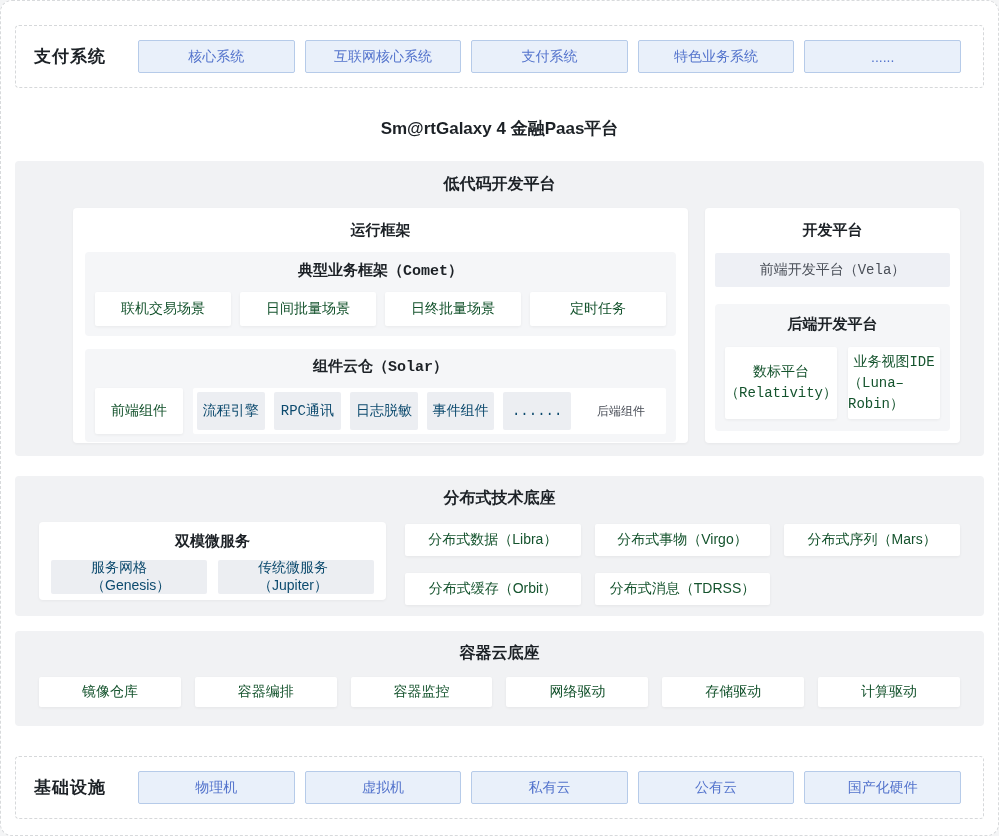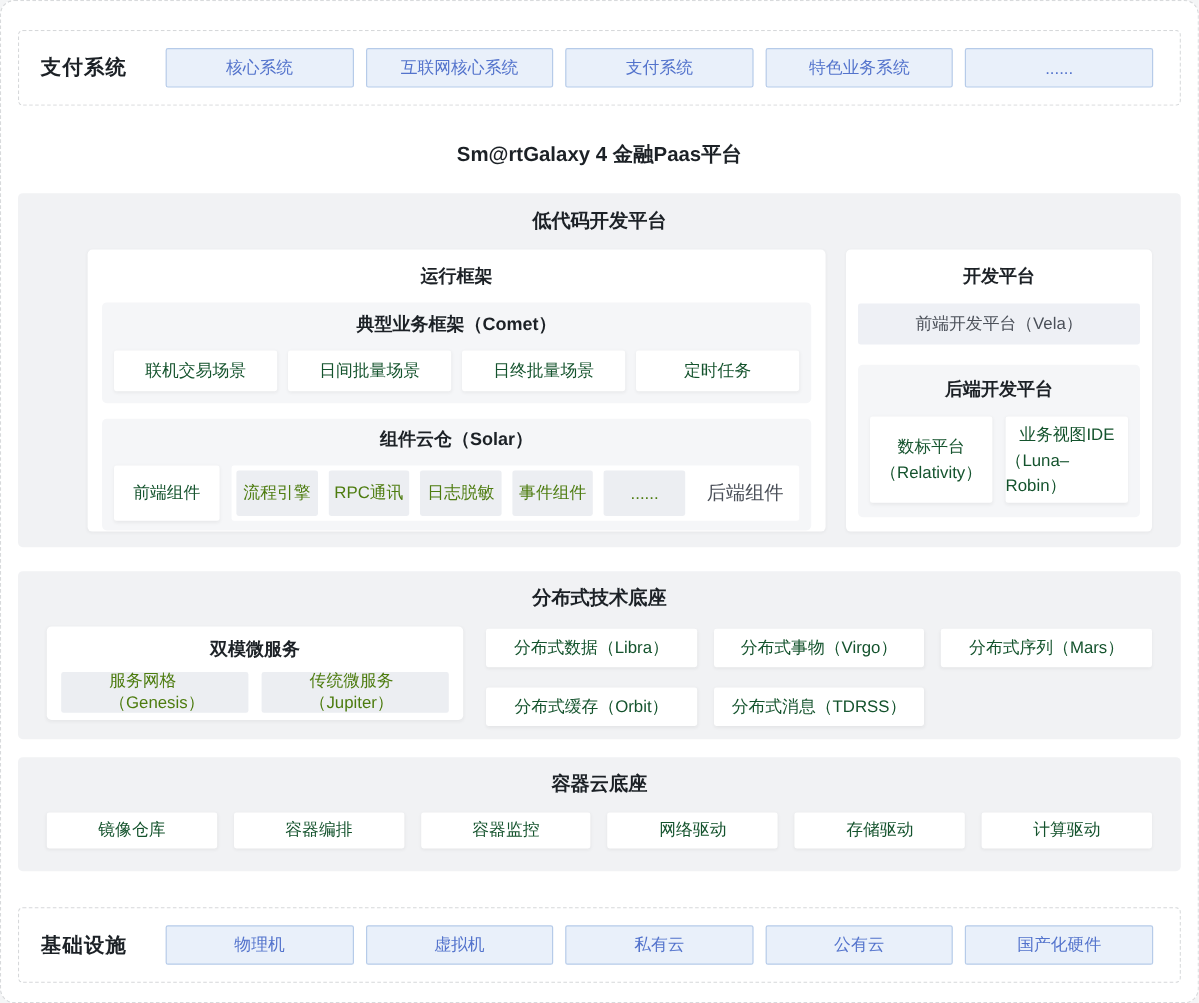--- a/index.html
+++ b/index.html
@@ -87,46 +87,46 @@
     box-shadow:0 1px 3px rgba(31,35,41,.06);
     display:flex; align-items:center; justify-content:center;
     font-size:14px;
     color:#14532d;
   }
   .gray-box {
     background:#eceef2;
     border-radius:2px;
     display:flex; align-items:center; justify-content:center;
     font-size:14px;
-    color:#4d7c0f;
-  }
-
-  
-  .lowcode { margin-top:21px; height:295px; }
+    color:#0c4a6e;
+  }
+
+  
+  .lowcode { margin-top:21px; height:295px;font-family:Liberation Mono, monospace; }
   .lowcode-body { display:flex; gap:17px;padding-left:34px; }
   .runtime-card { flex:1; height:235px; padding:13px 12px 0; }
   .runtime-card .card-title { margin-bottom:12px; }
   .comet { padding:9px 10px 10px; }
   .comet-title { margin-bottom:9px; }
   .comet-items { display:flex; gap:9px; }
   .comet-items .white-box { flex:1; height:34px; }
   .solar { margin-top:13px; padding:8px 10px 8px; }
   .solar-title { margin-bottom:8px; }
   .solar-items { display:flex; align-items:center; gap:10px; }
   .solar-front { width:88px; flex:0 0 88px; height:46px; }
   .solar-strip {
     flex:1; height:46px;
     background:#ffffff; border-radius:2px;
     display:flex; align-items:center;
     padding:0 4px; gap:9px;
   }
   .solar-strip .gray-box { flex:1; height:38px; }
   .solar-back {
     flex:0 0 82px;
-    text-align:center; font-size:16px; color:#4a4f58;
+    text-align:center; font-size:12px; color:#4a4f58;
   }
 
   .dev-card { flex:0 0 255px; height:235px; padding:13px 10px 0; }
   .dev-card .card-title { margin-bottom:13px; }
   .vela-box {
     height:34px;
     background:#eef0f5;
     border-radius:2px;
     display:flex; align-items:center; justify-content:center;
     font-size:14px; color:#4a4f58;

